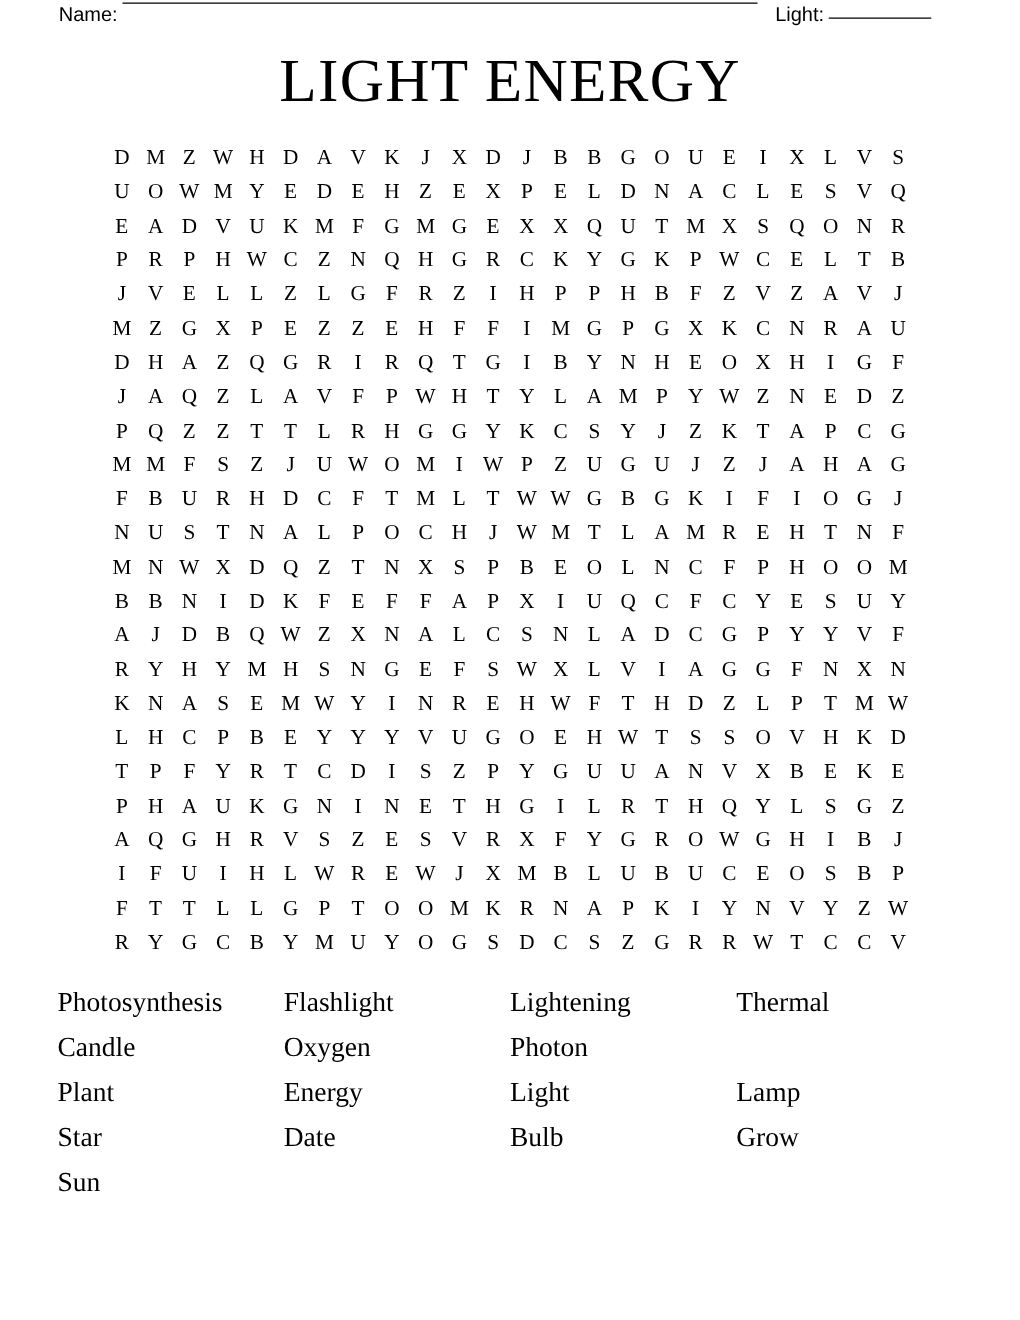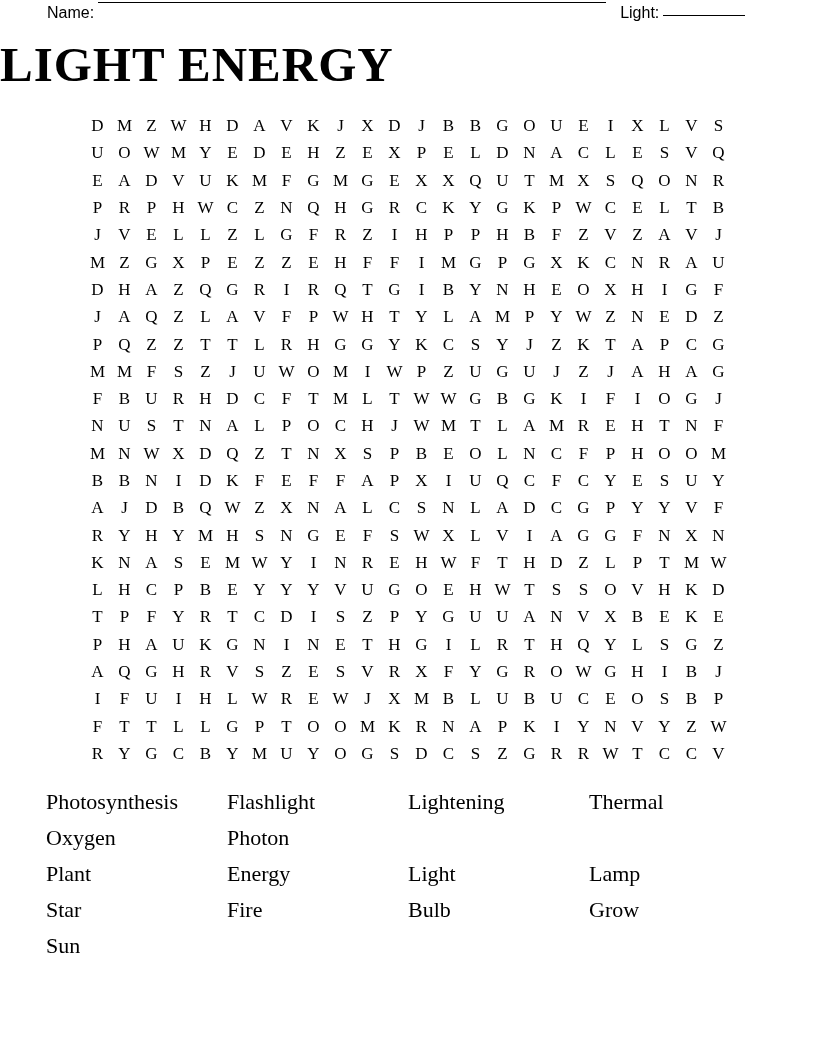--- a/index.html
+++ b/index.html
@@ -51,23 +51,24 @@
   }
   .rule-name { width: 508px; }
   .rule-date { width: 82px; }
 
   
   .title {
     position: absolute;
     top: 36px;
     left: 0;
     width: 816px;
+    text-align: center;
     font-family: "Liberation Serif", serif;
     font-size: 49px;
-    font-weight: bold;
+    font-weight: normal;
     letter-spacing: 1px;
     line-height: 58px;
     white-space: pre;
   }
 
   
   .grid {
     position: absolute;
     top: 112px;
     left: 84px;
@@ -750,32 +751,33 @@
   </div>
 
 <div class="wordlist">
     <div class="word-row">
       <div class="word-cell">Photosynthesis</div>
       <div class="word-cell">Flashlight</div>
       <div class="word-cell">Lightening</div>
       <div class="word-cell">Thermal</div>
     </div>
     <div class="word-row">
+      <div class="word-cell">Candle</div>
       <div class="word-cell">Oxygen</div>
       <div class="word-cell">Photon</div>
     </div>
     <div class="word-row">
       <div class="word-cell">Plant</div>
       <div class="word-cell">Energy</div>
       <div class="word-cell">Light</div>
       <div class="word-cell">Lamp</div>
     </div>
     <div class="word-row">
       <div class="word-cell">Star</div>
-      <div class="word-cell">Fire</div>
+      <div class="word-cell">Date</div>
       <div class="word-cell">Bulb</div>
       <div class="word-cell">Grow</div>
     </div>
     <div class="word-row">
       <div class="word-cell">Sun</div>
       <div class="word-cell"></div>
       <div class="word-cell"></div>
       <div class="word-cell"></div>
     </div>
   </div>

